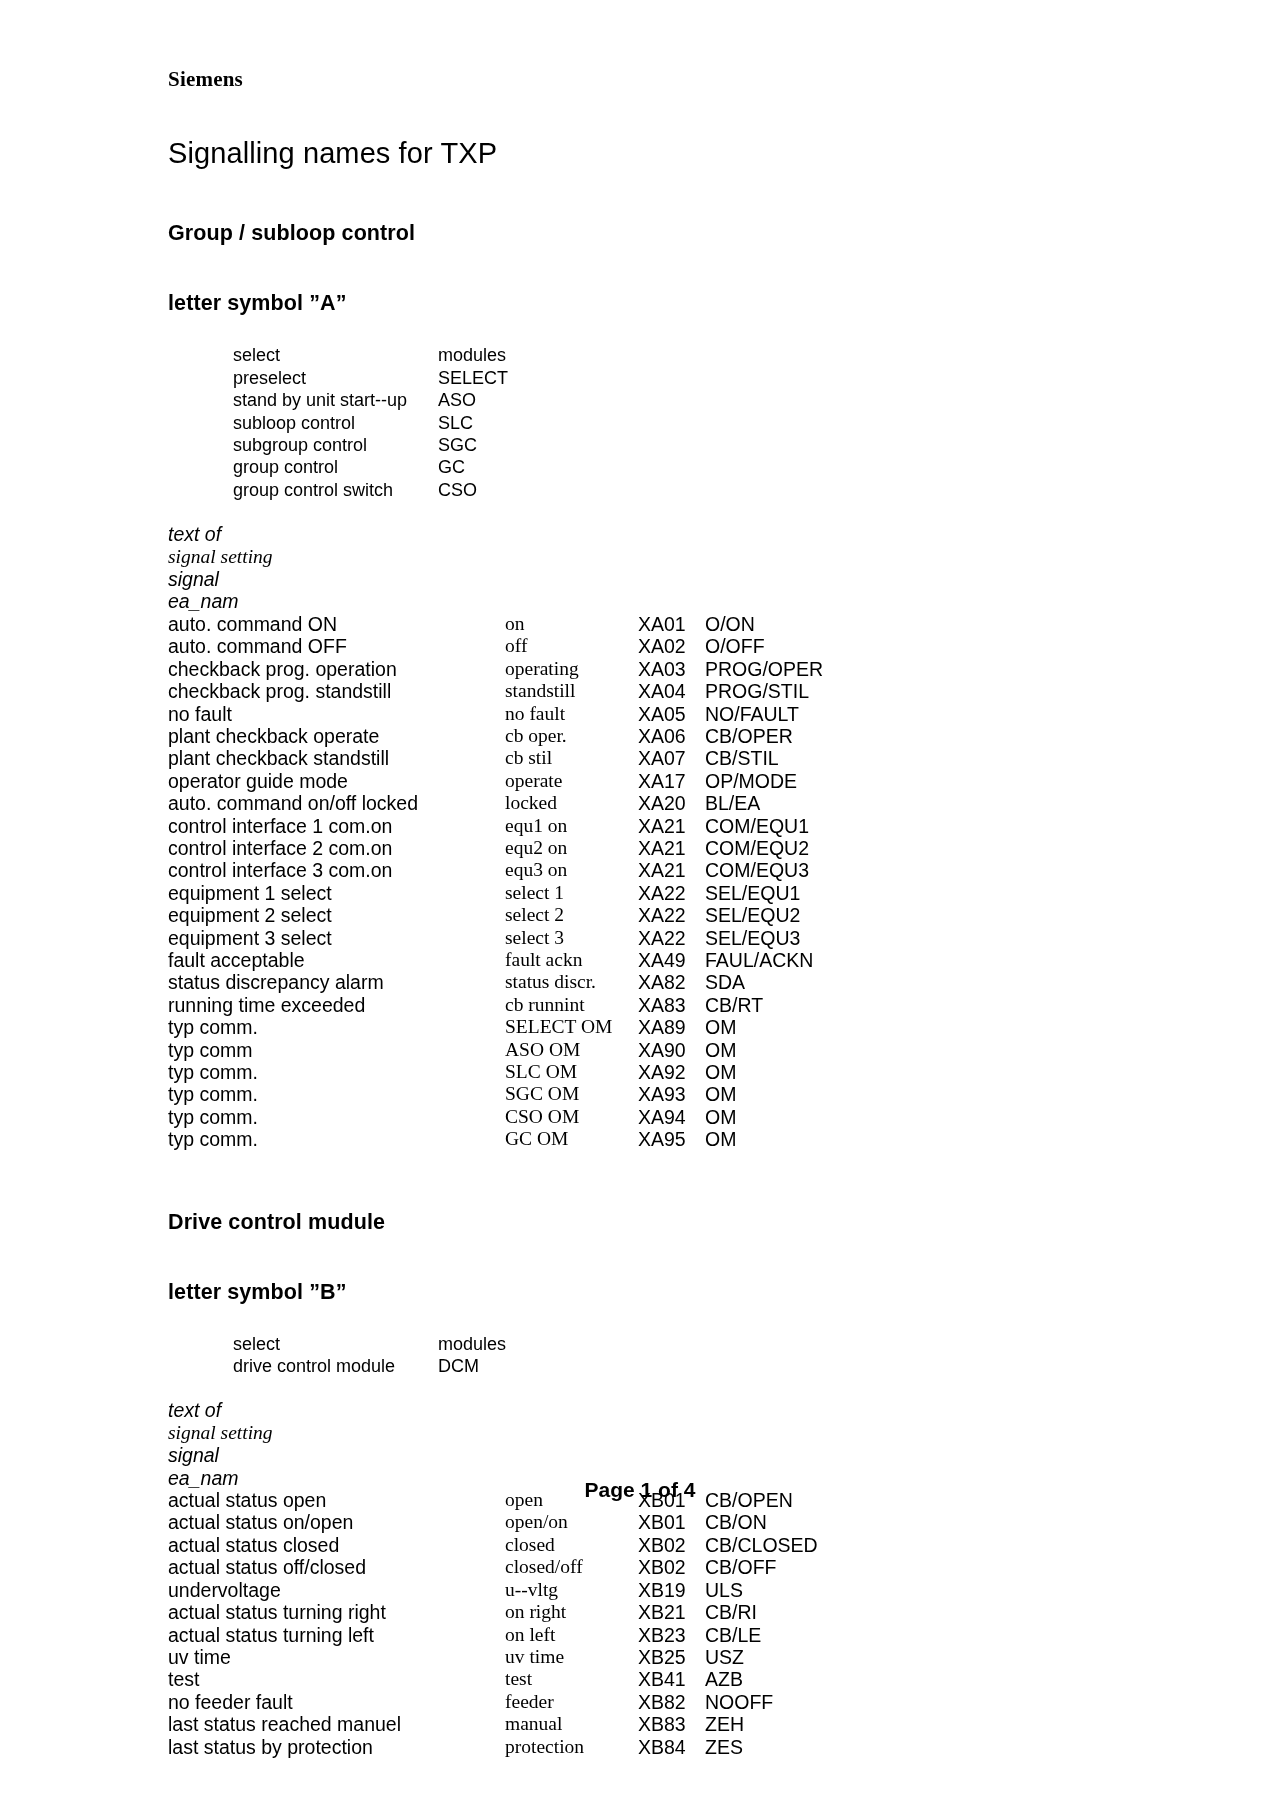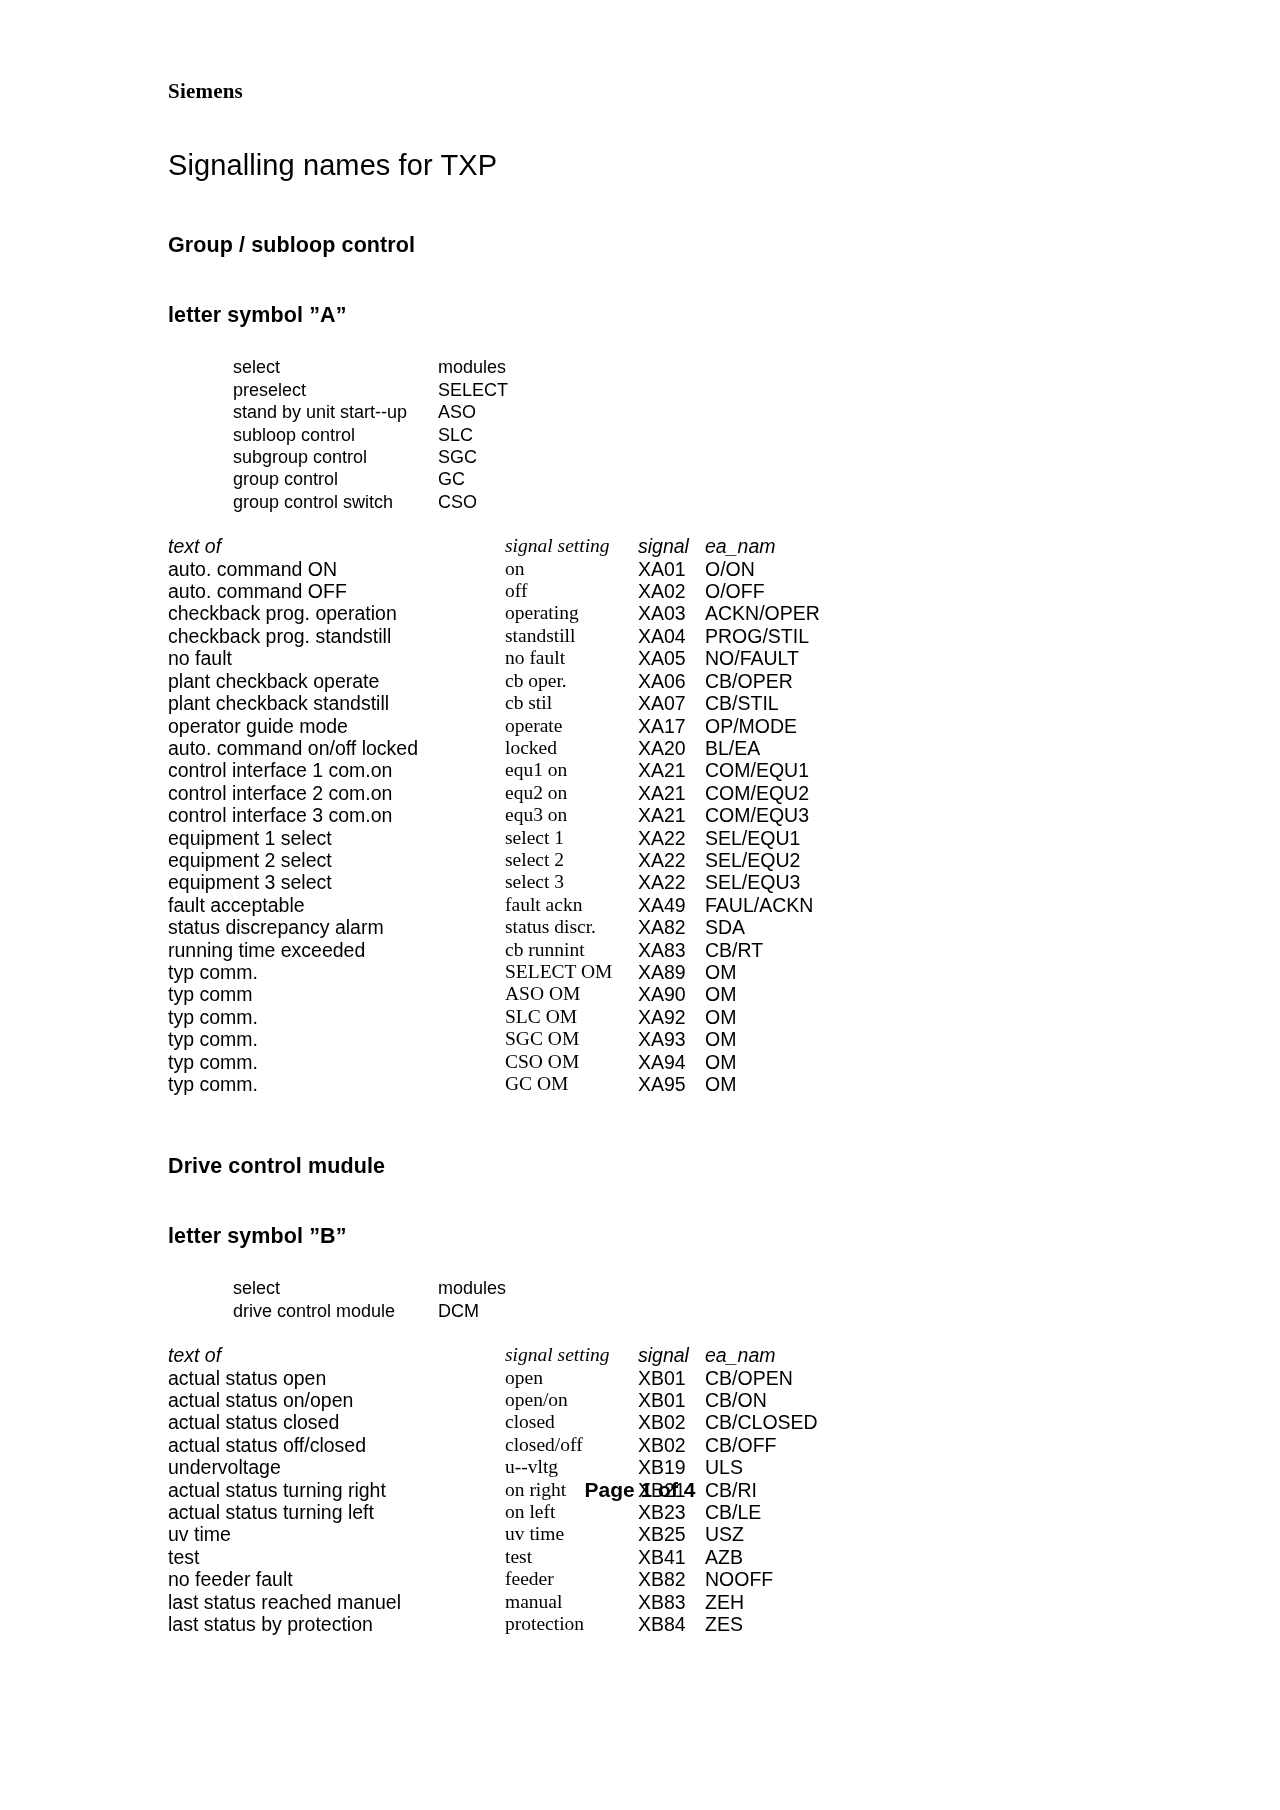--- a/index.html
+++ b/index.html
@@ -20,21 +20,21 @@
     width: 1280px;
     height: 1810px;
     background: #ffffff;
     box-sizing: border-box;
     padding: 0;
     overflow: hidden;
   }
   .content {
     position: absolute;
     left: 168px;
-    top: 16px;
+    top: 4px;
     width: 1000px;
   }
 
   
   .letterhead {
     font-family: "Liberation Serif", serif;
     font-weight: bold;
     font-size: 21px;
     letter-spacing: 0.2px;
     margin-top: 63px;
@@ -87,20 +87,21 @@
   .sig-row {
     display: flex;
     white-space: nowrap;
   }
   .sig-row .c-text    { width: 337px; }
   .sig-row .c-setting { width: 133px; font-family: Liberation Serif, serif; }
   .sig-row .c-signal  { width: 67px; }
   .sig-row .c-eanam   { width: 200px; }
   .sig-row.header {
     font-style: italic;
+    flex-direction: column;
   }
 
   .gap-sm { height: 22px; }
   .gap-md { height: 30px; }
   .gap-lg { height: 58px; }
 
   
   .footer {
     position: absolute;
     left: 0;
@@ -178,21 +179,21 @@
           <div class="sig-row">
             <span class="c-text">auto. command OFF</span>
             <span class="c-setting">off</span>
             <span class="c-signal">XA02</span>
             <span class="c-eanam">O/OFF</span>
           </div>
           <div class="sig-row">
             <span class="c-text">checkback prog. operation</span>
             <span class="c-setting">operating</span>
             <span class="c-signal">XA03</span>
-            <span class="c-eanam">ACKN/OPER</span>
+            <span class="c-eanam">PROG/OPER</span>
           </div>
           <div class="sig-row">
             <span class="c-text">checkback prog. standstill</span>
             <span class="c-setting">standstill</span>
             <span class="c-signal">XA04</span>
             <span class="c-eanam">PROG/STIL</span>
           </div>
           <div class="sig-row">
             <span class="c-text">no fault</span>
             <span class="c-setting">no fault</span>

